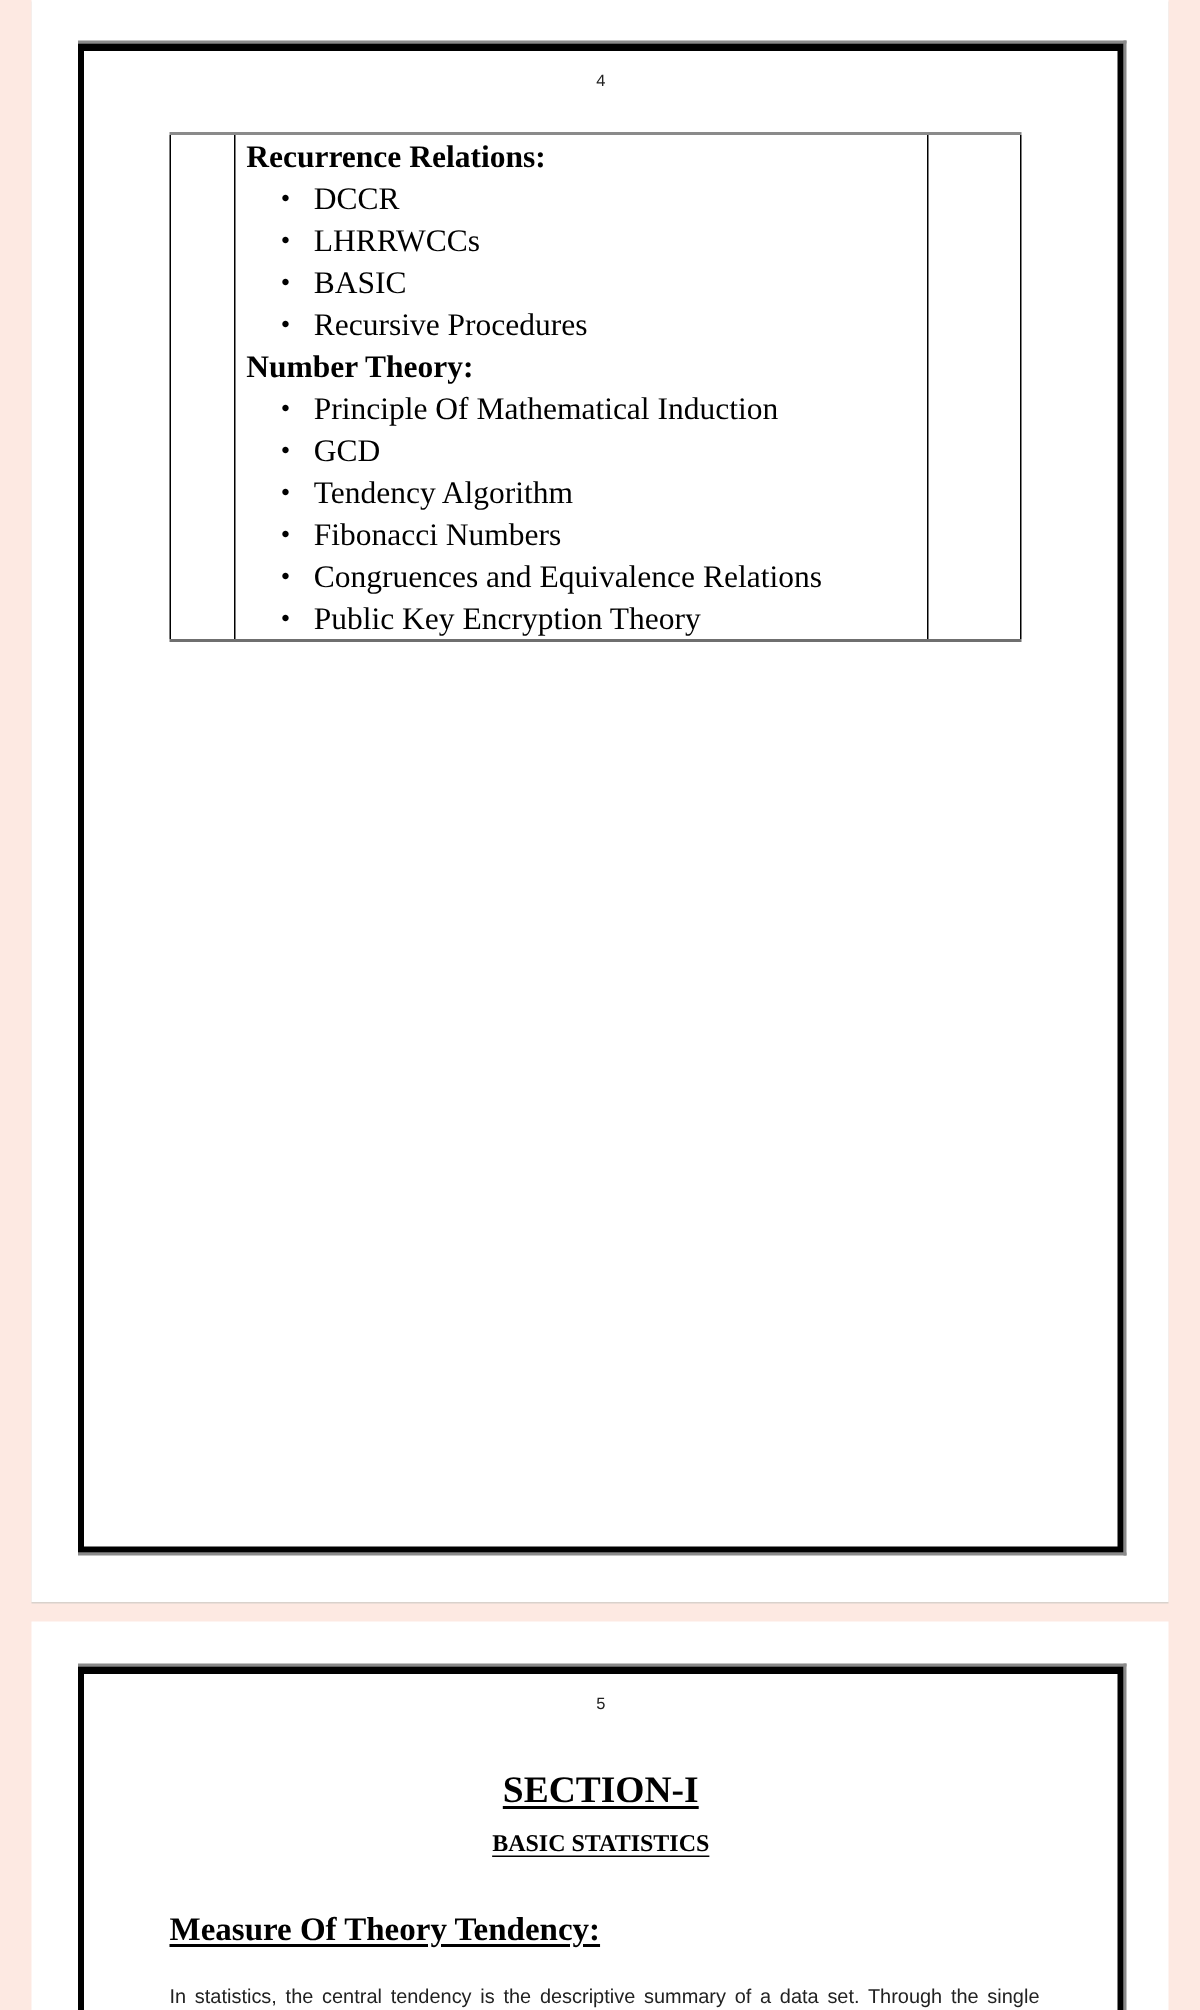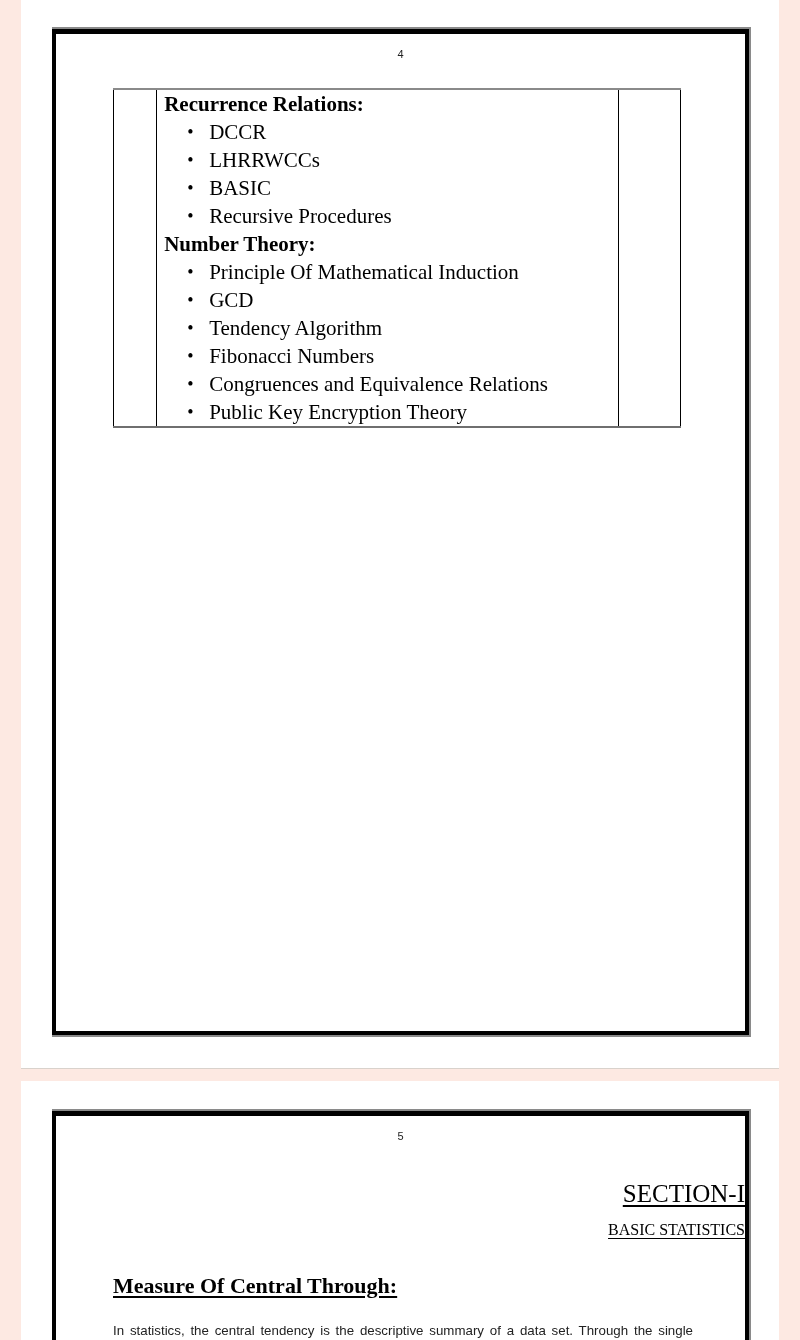--- a/index.html
+++ b/index.html
@@ -95,22 +95,22 @@
       position: absolute;
       left: 0;
       top: 0;
       font-size: 18px;
     }
 
     
     .section-title {
       position: absolute;
       left: 0; right: 0;
-      text-align: right;
-      font-weight: normal;
+      text-align: center;
+      font-weight: bold;
       text-decoration: underline;
       text-underline-offset: 3px;
     }
     .t1 { top: 64px; font-size: 25px; }
     .t2 { top: 105px; font-size: 16px; }
     .subhead {
       position: absolute;
       left: 57px;
       top: 157px;
       font-weight: bold;
@@ -168,17 +168,17 @@
     </div>
   </div>
 </div>
 
 <div class="page" id="page5">
   <div class="frame-outer">
     <div class="frame-inner">
       <div class="page-num">5</div>
       <div class="section-title t1">SECTION-I</div>
       <div class="section-title t2">BASIC STATISTICS</div>
-      <div class="subhead">Measure Of Central Through:</div>
+      <div class="subhead">Measure Of Theory Tendency:</div>
       <p class="body-text">In statistics, the central tendency is the descriptive summary of a data set. Through the single value from the dataset, it reflects the centre of the data distribution. Moreover, it does not provide</p>
     </div>
   </div>
 </div>
 
 </body></html>

